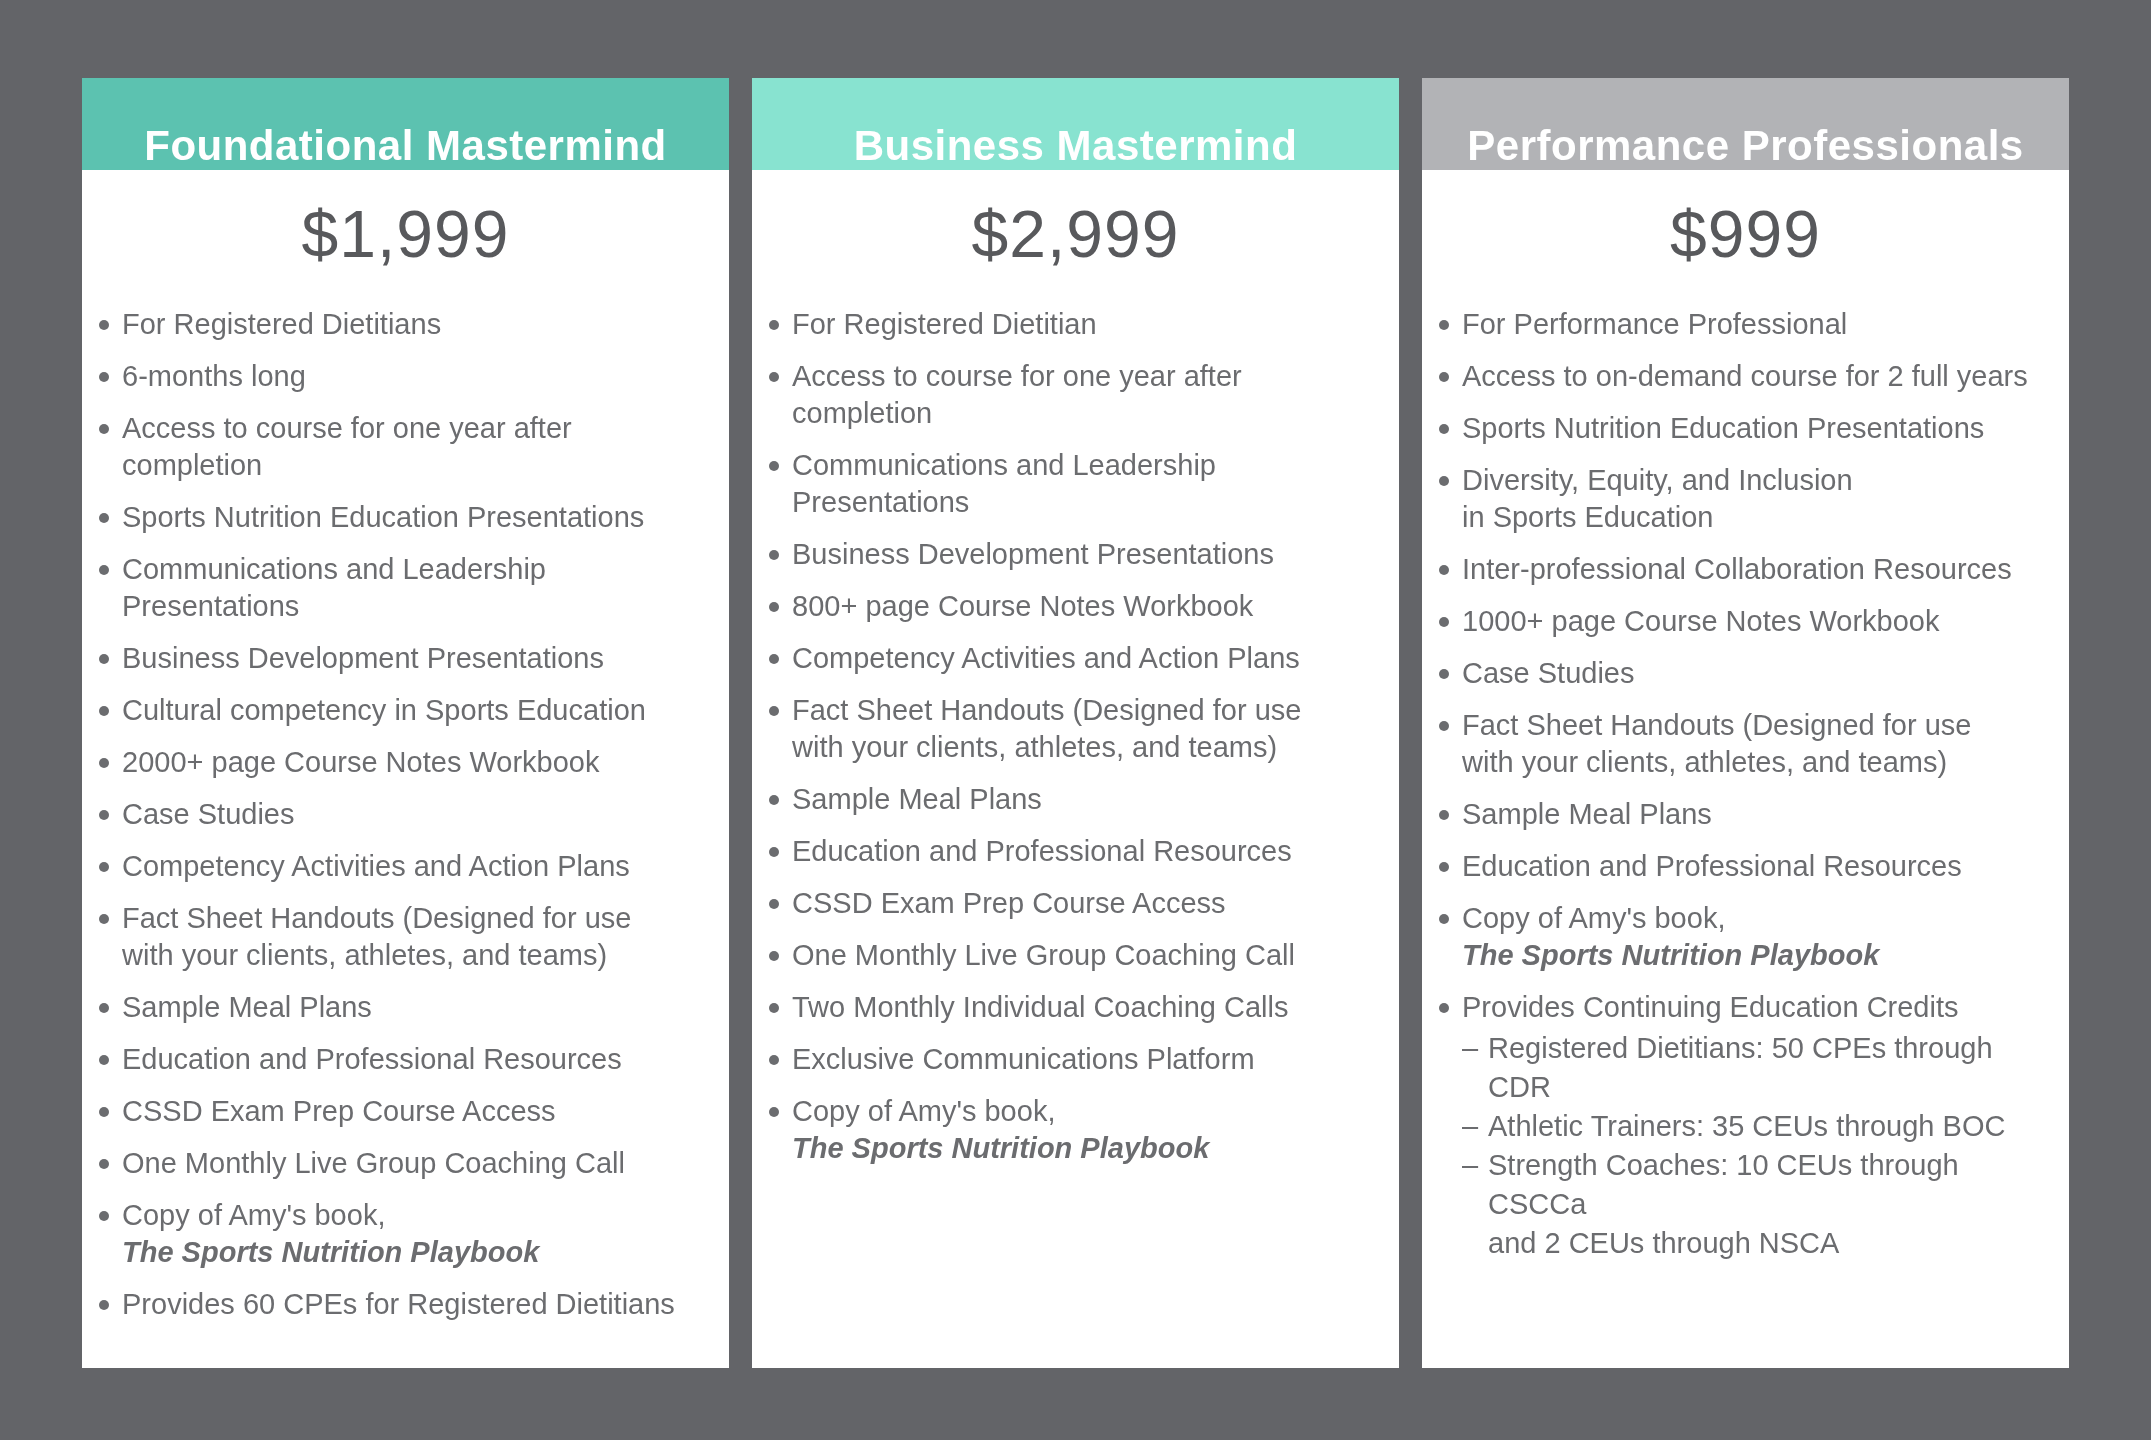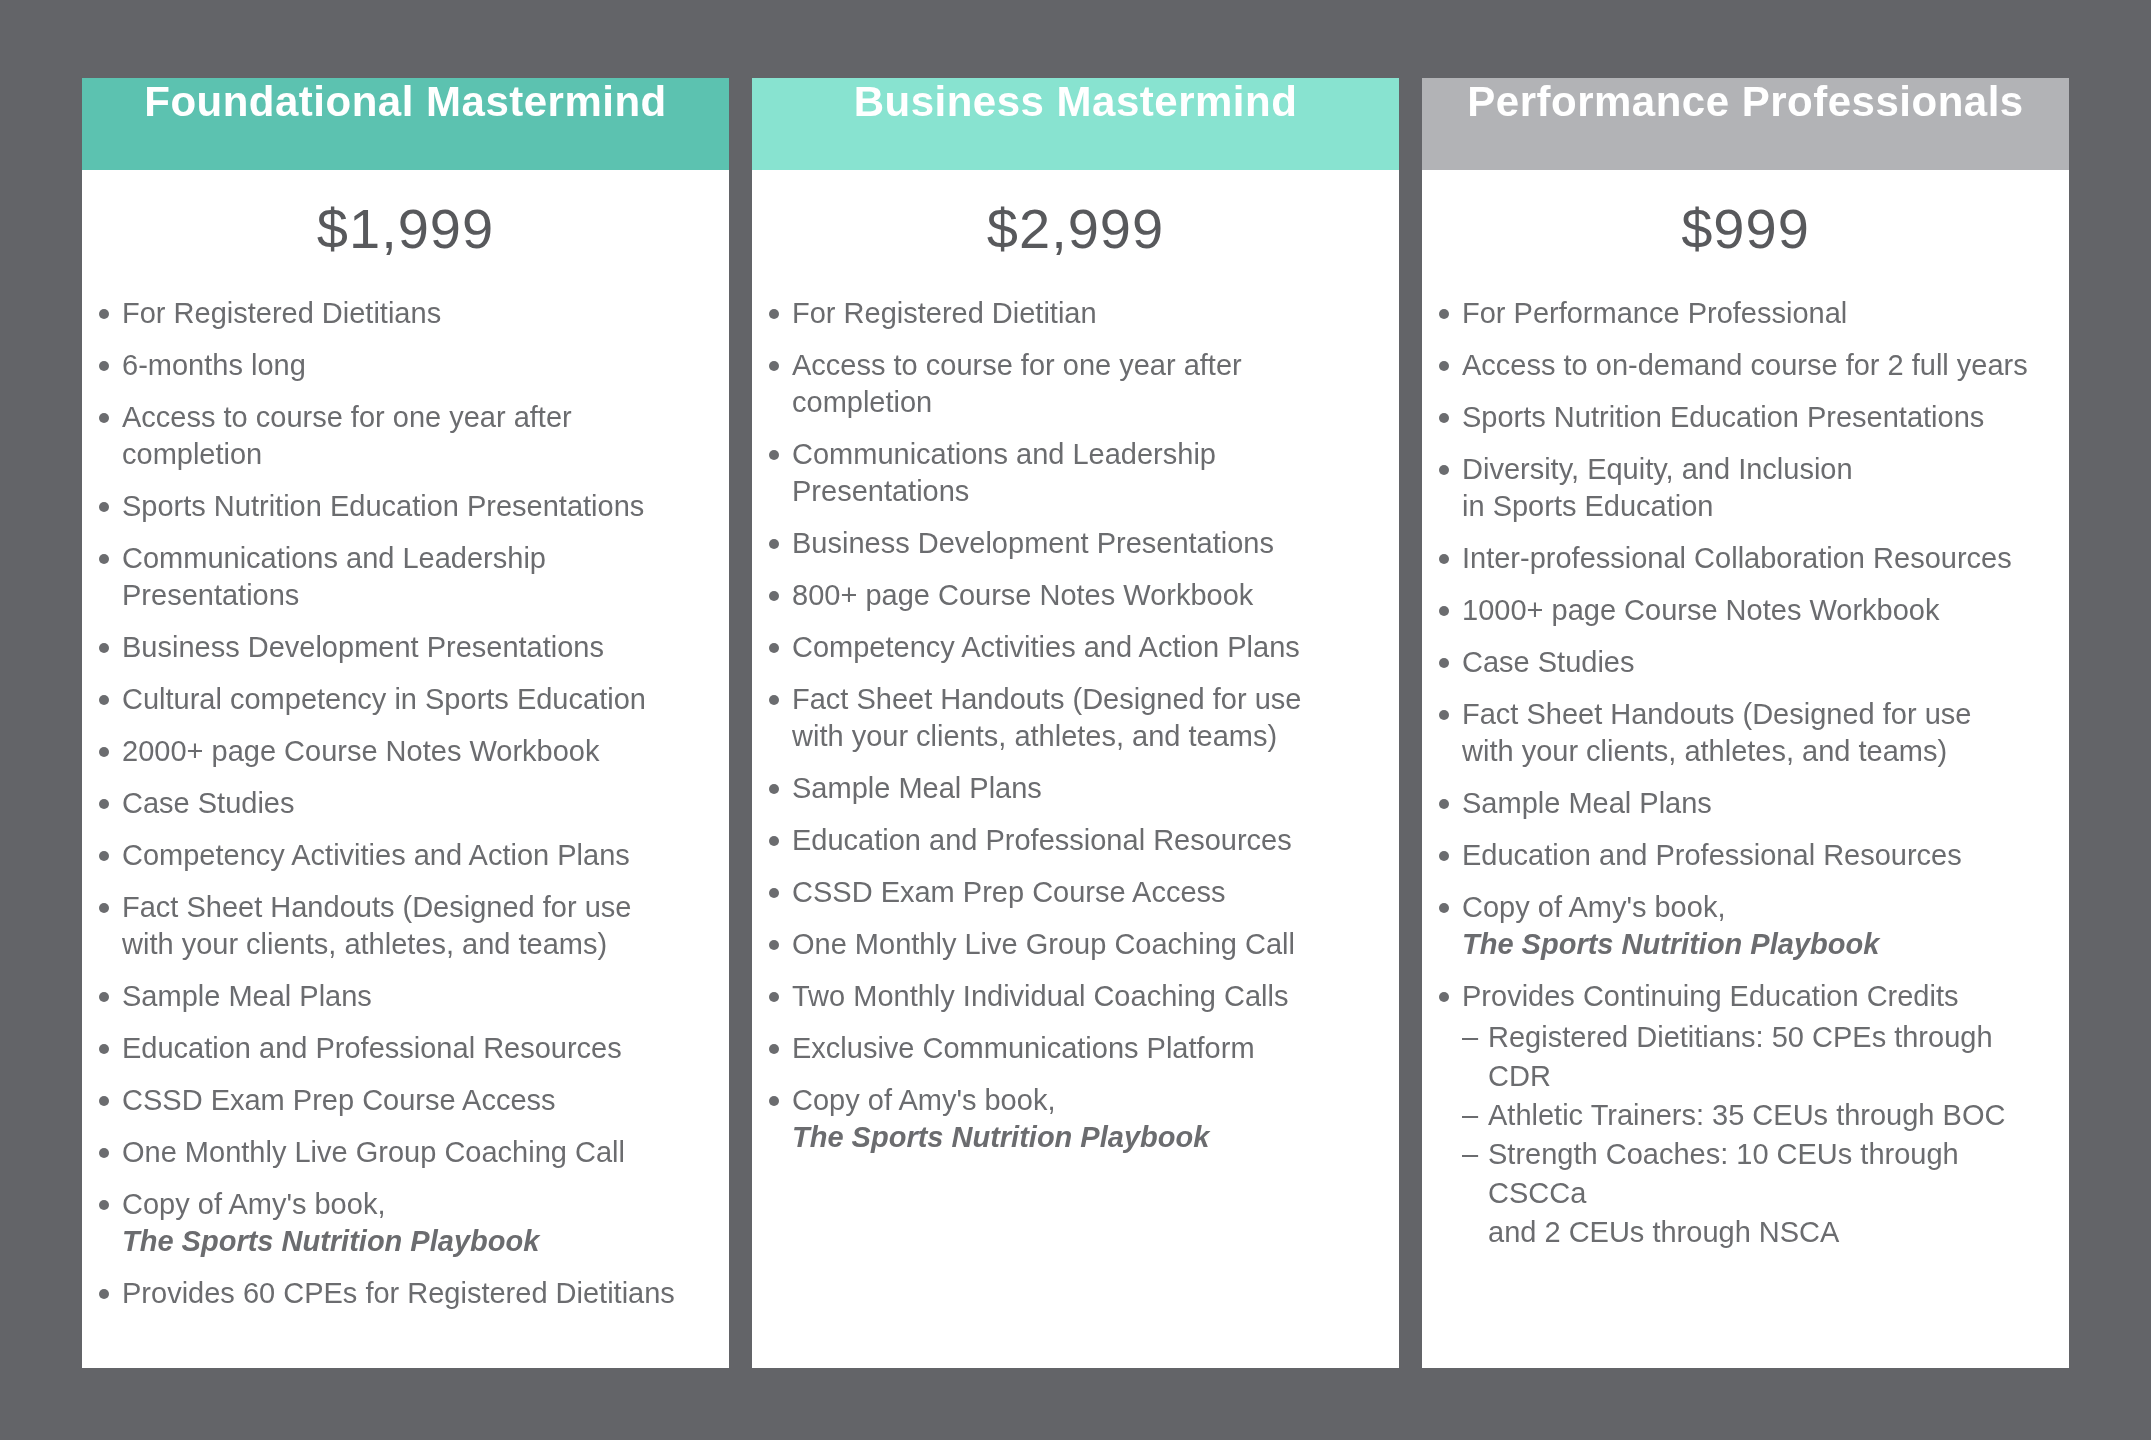--- a/index.html
+++ b/index.html
@@ -25,33 +25,33 @@
     flex: 1 1 0;
     background: #ffffff;
     display: flex;
     flex-direction: column;
     overflow: hidden;
   }
   .card-header {
     height: 92px;
     flex: 0 0 92px;
     display: flex;
-    align-items: flex-start;
+    align-items: flex-end;
     justify-content: center;
   }
   .card-title {
     color: #ffffff;
     font-size: 42px;
     font-weight: bold;
     letter-spacing: 0.5px;
     white-space: nowrap;
   }
   .card-price {
     text-align: center;
-    font-size: 56px;
+    font-size: 66px;
     color: #58595c;
     margin-top: 26px;
     letter-spacing: 1px;
   }
   ul.features {
     list-style: none;
     margin: 34px 0 0 0;
     padding: 0 10px 0 16px;
   }
   li.feature {

